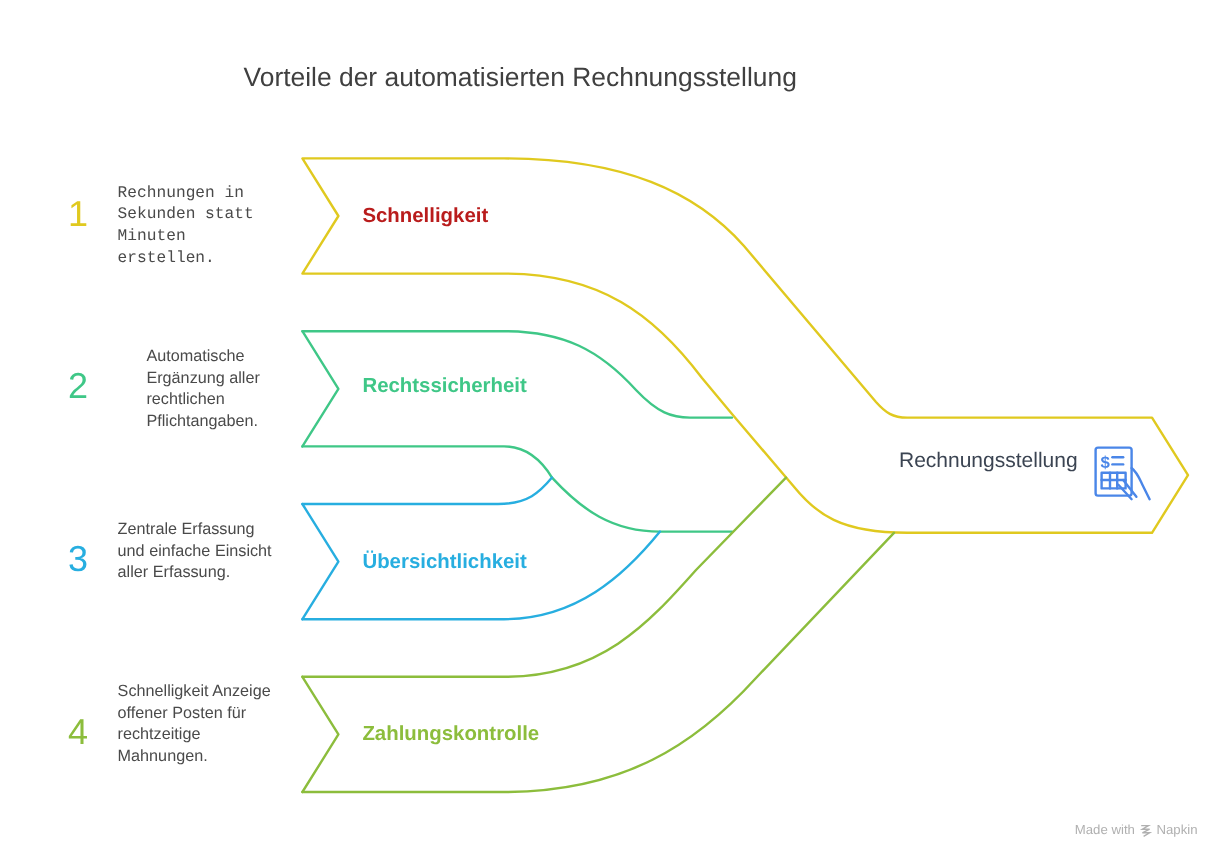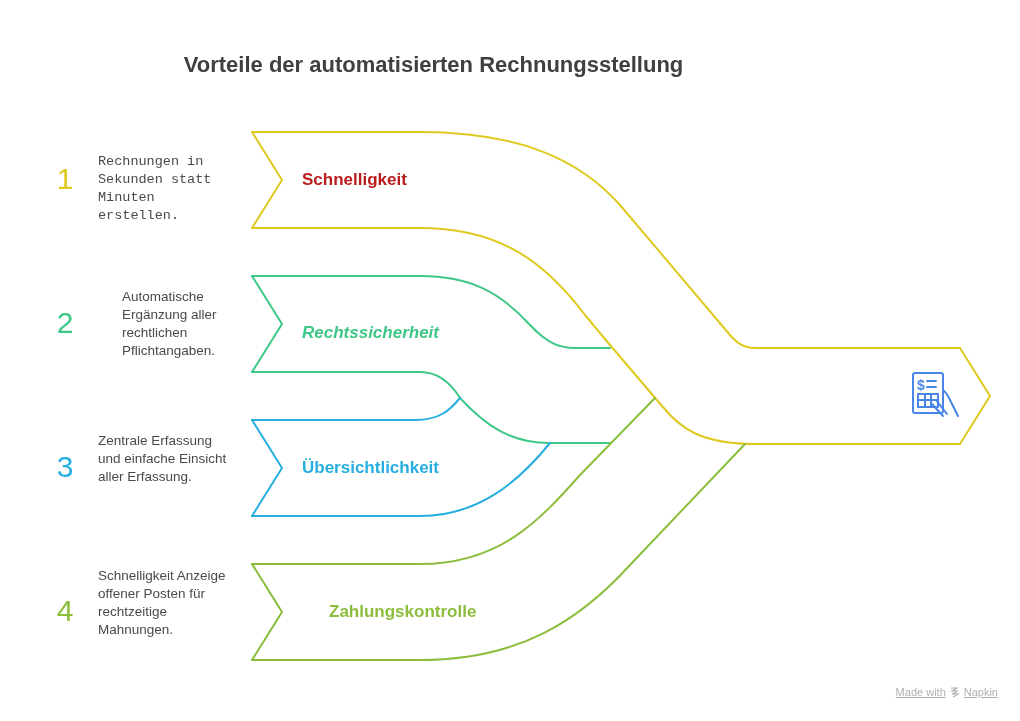--- a/index.html
+++ b/index.html
@@ -1,24 +1,24 @@
 <!DOCTYPE html>
 <html><head>
 <meta charset="utf-8">
 <style>
   html, body { margin: 0; padding: 0; background: #ffffff; }
   body { width: 1020px; height: 721px; position: relative; overflow: hidden; font-family: "Liberation Sans", sans-serif; }
-  .title { position: absolute; left: 0; top: 52px; width: 867px; text-align: center; font-size: 22px; font-weight: bold; color: #404040; }
+  .title { position: absolute; left: 0; top: 52px; width: 867px; text-align: center; font-size: 22px; font-weight: normal; color: #404040; }
   svg.flow { position: absolute; left: 0; top: 0; }
   .num { position: absolute; font-size: 30px; width: 30px; text-align: center; }
   .desc { position: absolute; left: 98px; font-size: 13.5px; line-height: 18px; color: #4a4a4a; width: 140px; }
   .label { position: absolute; left: 302px; font-size: 17px; font-weight: bold; }
   .result { position: absolute; right: 122px; top: 372px; text-align: right; font-size: 17.5px; line-height: 23px; color: #3b4452; }
   .icon { position: absolute; left: 910px; top: 370px; width: 52px; height: 52px; }
-  .footer { position: absolute; right: 22px; top: 686px; font-size: 11px; color: #b0b0b0; display: flex; gap: 3px; text-decoration: underline; }
+  .footer { position: absolute; right: 22px; top: 686px; font-size: 11px; color: #b0b0b0; display: flex; gap: 3px; }
 </style>
 </head>
 <body>
 
 <div class="title">Vorteile der automatisierten Rechnungsstellung</div>
 
 <svg class="flow" width="1020" height="721" viewBox="0 0 1020 721">
   <g fill="none" stroke-width="2" stroke-linejoin="round" stroke-linecap="round">
 
     <path stroke="#e0c91f" d="M252,132 L420,132 C520,132 580,160 620,205 L730,335 C738,344 744,348 756,348 L960,348 L990,396 L960,444 L756,444 C700,444 680,428 662,406 L610,345 L585,315 C545,262 500,228 420,228 L252,228 L282,180 Z"></path>
@@ -36,31 +36,32 @@
     <path stroke="#8cbd3c" d="M252,660 L420,660 C520,660 580,620 630,565 L745,444"></path>
   </g>
 </svg>
 
 <div class="num" style="left:50px; top:162px; color:#e0c91f;">1</div>
 <div class="desc" style="top:153px;font-family:Liberation Mono, monospace;">Rechnungen in Sekunden statt Minuten erstellen.</div>
 <div class="label" style="top:170px; color:#b91c1c;">Schnelligkeit</div>
 
 <div class="num" style="left:50px; top:306px; color:#3fc787;">2</div>
 <div class="desc" style="top:288px;margin-left:24px;">Automatische Ergänzung aller rechtlichen Pflichtangaben.</div>
-<div class="label" style="top:323px; color:#3fc787;font-style:italic;">Rechtssicherheit</div>
+<div class="label" style="top:312px; color:#3fc787;">Rechtssicherheit</div>
 
 <div class="num" style="left:50px; top:450px; color:#27aee0;">3</div>
 <div class="desc" style="top:432px;">Zentrale Erfassung und einfache Einsicht aller Erfassung.</div>
 <div class="label" style="top:458px; color:#27aee0;">Übersichtlichkeit</div>
 
 <div class="num" style="left:50px; top:594px; color:#8cbd3c;">4</div>
 <div class="desc" style="top:567px;">Schnelligkeit Anzeige offener Posten für rechtzeitige Mahnungen.</div>
-<div class="label" style="top:602px; color:#8cbd3c;margin-left:27px;">Zahlungskontrolle</div>
+<div class="label" style="top:602px; color:#8cbd3c;">Zahlungskontrolle</div>
 
 <div class="result">
+  <div>Rechnungsstellung</div>
 </div>
 <svg class="icon" viewBox="0 0 52 52">
   <g fill="none" stroke="#4a86e8" stroke-width="2" stroke-linecap="round" stroke-linejoin="round">
     <rect x="3" y="3" width="30" height="40" rx="2"></rect>
     <text x="7" y="20" font-size="14" font-family="Liberation Sans, sans-serif" fill="#4a86e8" stroke="none" font-weight="bold">$</text>
     <line x1="17" y1="11" x2="26" y2="11"></line>
     <line x1="17" y1="17" x2="26" y2="17"></line>
     <rect x="8" y="24" width="20" height="13"></rect>
     <line x1="8" y1="30" x2="28" y2="30"></line>
     <line x1="15" y1="24" x2="15" y2="37"></line>

